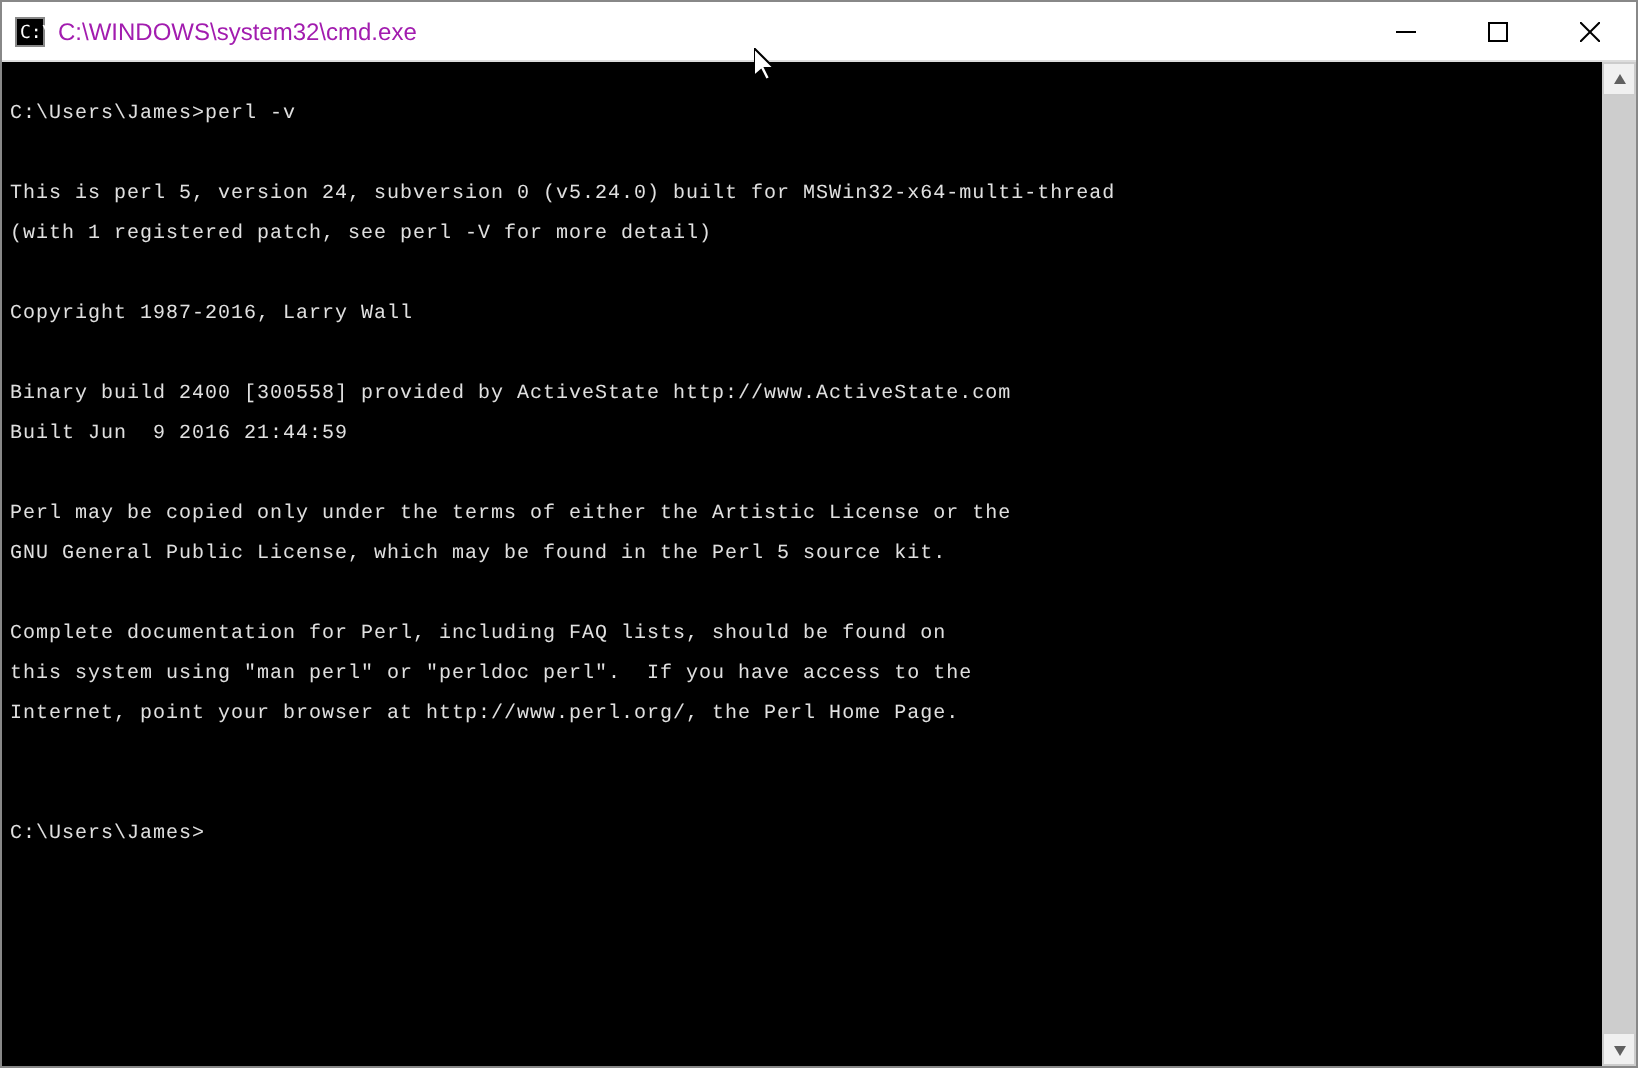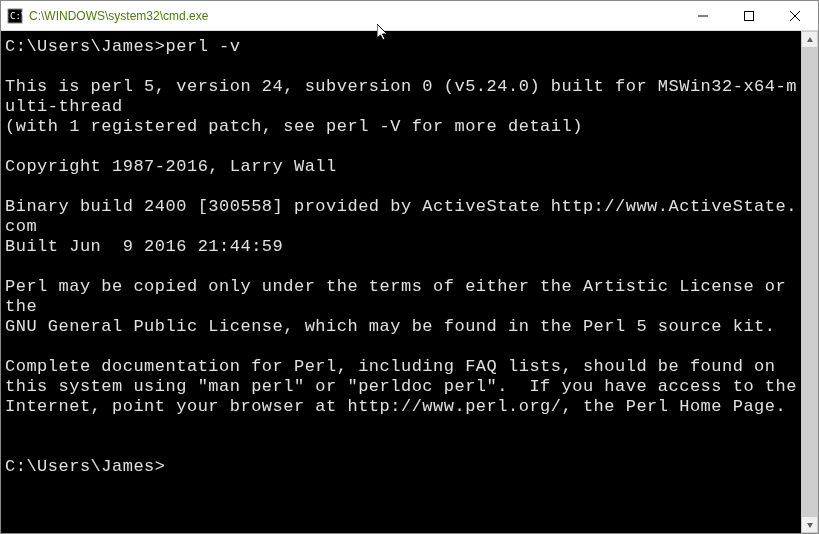--- a/index.html
+++ b/index.html
@@ -36,21 +36,21 @@
       display: flex;
       align-items: center;
       justify-content: center;
     }
     .app-icon svg {
       width: 16px;
       height: 16px;
     }
     .title-text {
       font-size: 12px;
-      color: #4d7c0f;
+      color: #a21caf;
       flex: 1;
     }
     .window-controls {
       display: flex;
       height: 100%;
     }
     .win-btn {
       width: 46px;
       height: 100%;
       display: flex;
@@ -63,23 +63,23 @@
       height: 10px;
     }
     .terminal-area {
       flex: 1;
       display: flex;
       background: #000;
       overflow: hidden;
     }
     .terminal-content {
       flex: 1;
-      padding: 6px 4px;
+      padding: 17px 4px;
       font-family: 'Consolas','Courier New', monospace;
-      font-size: 17px;
+      font-size: 10px;
       line-height: 20px;
       color: #e0e0e0;
       white-space: pre-wrap;
       word-break: break-all;
       letter-spacing: 0.5px;
     }
     .scrollbar {
       width: 17px;
       background: #f0f0f0;
       display: flex;

